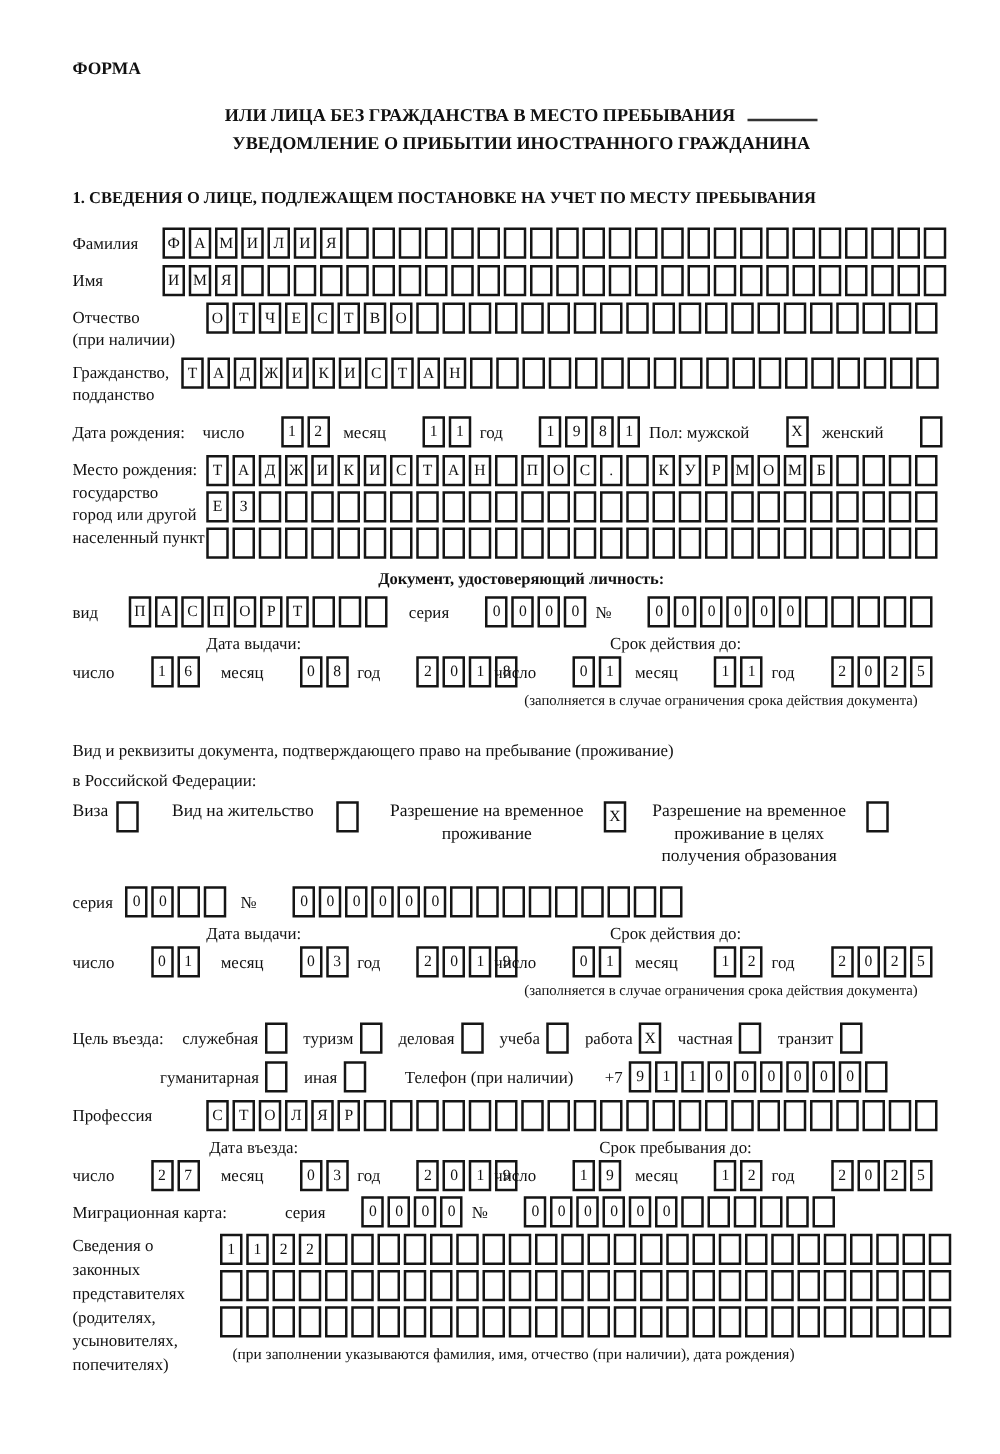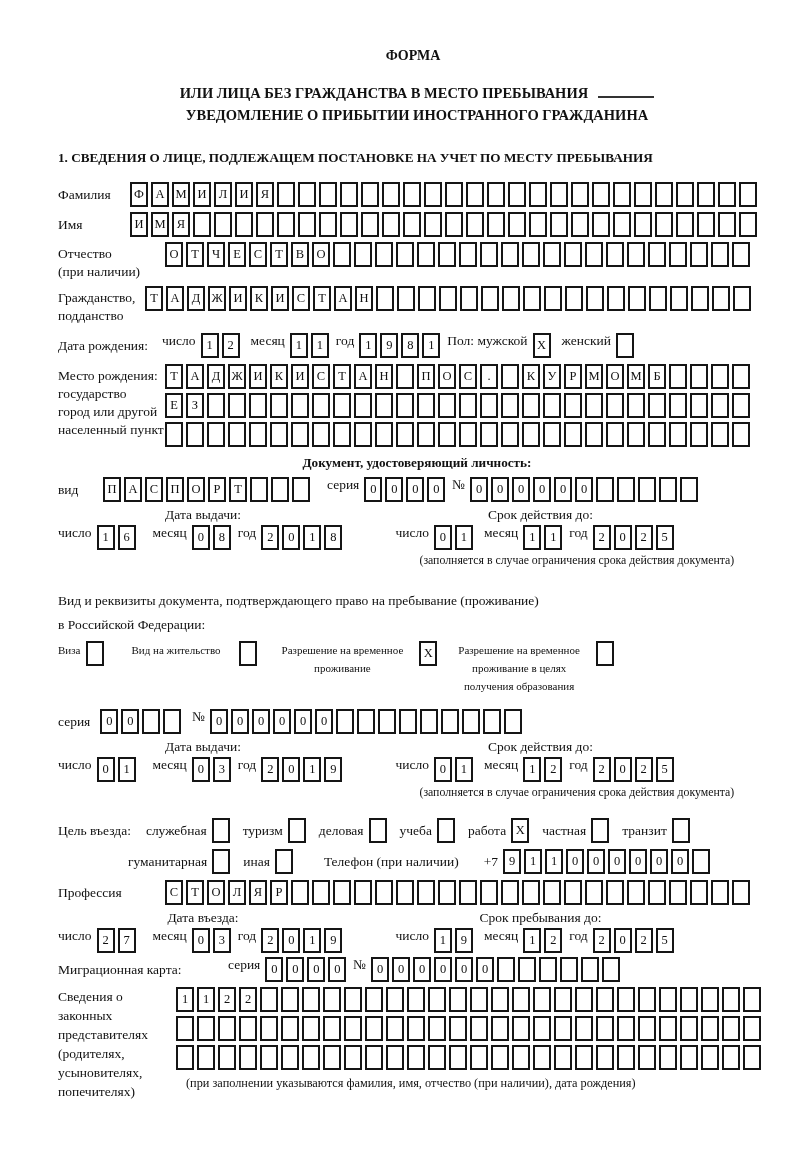--- a/index.html
+++ b/index.html
@@ -3,53 +3,53 @@
 <meta charset="utf-8">
 <style>
   * { margin:0; padding:0; box-sizing:border-box; }
   html,body { background:#ffffff; }
   body { font-family:"Liberation Serif","DejaVu Serif",serif; color:#111; }
   .page { width:800px; height:1163px; background:#fff; padding:34px 24px 10px 58px; overflow:hidden; }
 
   
   .appendix { margin-left:auto; width:212px; font-size:12.5px; line-height:17px; }
   .appendix .gap { margin-top:6px; }
-  .forma { text-align:center; font-weight:bold; font-size:14px; margin-top:14px; padding-right:8px;font-family:Liberation Serif, serif; }
+  .forma { text-align:left; font-weight:bold; font-size:14px; margin-top:14px; padding-right:8px;font-family:Liberation Serif, serif; }
 
   
   .title { text-align:center; font-weight:bold; font-size:14.5px; line-height:22px; margin-top:18px; }
   .uline { display:inline-block; width:56px; border-bottom:2px solid #333; height:12px; margin-left:10px; }
   .section-heading { font-weight:bold; font-size:13.2px; margin-top:24px; margin-bottom:16px; }
 
   
   .row { display:flex; align-items:flex-start; margin-bottom:5px; }
   .lbl { font-size:13.5px; line-height:25px; flex:none; }
   .lbl2 { font-size:13.5px; line-height:18px; flex:none; padding-top:3px; }
   .cells { white-space:nowrap; flex:none; }
   .cell { display:inline-block; width:18px; height:25px; border:2px solid #151515; margin-right:3px;
           text-align:center; font-size:12.5px; line-height:20px; vertical-align:top; background:#fff; }
   .w72 { width:72px; } .w87 { width:87px; } .w107 { width:107px; } .w45 { width:45px; }
   .stack { margin-bottom:4px; }
 
-  .grp { display:flex; align-items:flex-start; flex:none; }
+  .grp { display:flex; align-items:center; flex:none;gap:24px; }
   .grp .glbl { font-size:13.5px; margin-right:5px; }
   .sp8 { margin-left:8px; } .sp14 { margin-left:14px; } .sp4 { margin-left:4px; }
 
   .doc-heading { text-align:center; font-weight:bold; font-size:13.2px; margin:8px 0 6px 0; }
 
   .dates-row { display:flex; margin-bottom:4px; }
   .dates-col-l { width:47%; } .dates-col-r { width:53%; }
   .date-caption { font-size:13.5px; text-align:center; width:290px; margin-bottom:2px; }
   .date-line { display:flex; align-items:center; }
   .date-note { font-size:11.8px; margin-top:3px; margin-left:24px; }
 
   .plain { font-size:13.5px; line-height:20px; margin-bottom:4px; }
 
   .visa-row { display:flex; align-items:flex-start; margin:6px 0 14px 0; }
-  .cb-label { font-size:11px; line-height:18px; }
+  .cb-label { font-size:14px; line-height:18px; }
   .cb-center { text-align:center; }
   .visa-row .cell { margin-left:6px; }
 
   .purpose-row { display:flex; align-items:center; margin-bottom:6px; flex-wrap:nowrap; }
   .purpose-row .plbl { font-size:13.5px; margin:0 5px 0 10px; }
   .purpose-row .plbl:first-child { margin-left:0; }
   .indent70 { margin-left:70px; }
 
   .reps { display:flex; align-items:flex-start; margin-top:2px; }
   .reps-labels { width:118px; font-size:13.5px; line-height:19px; flex:none; }

